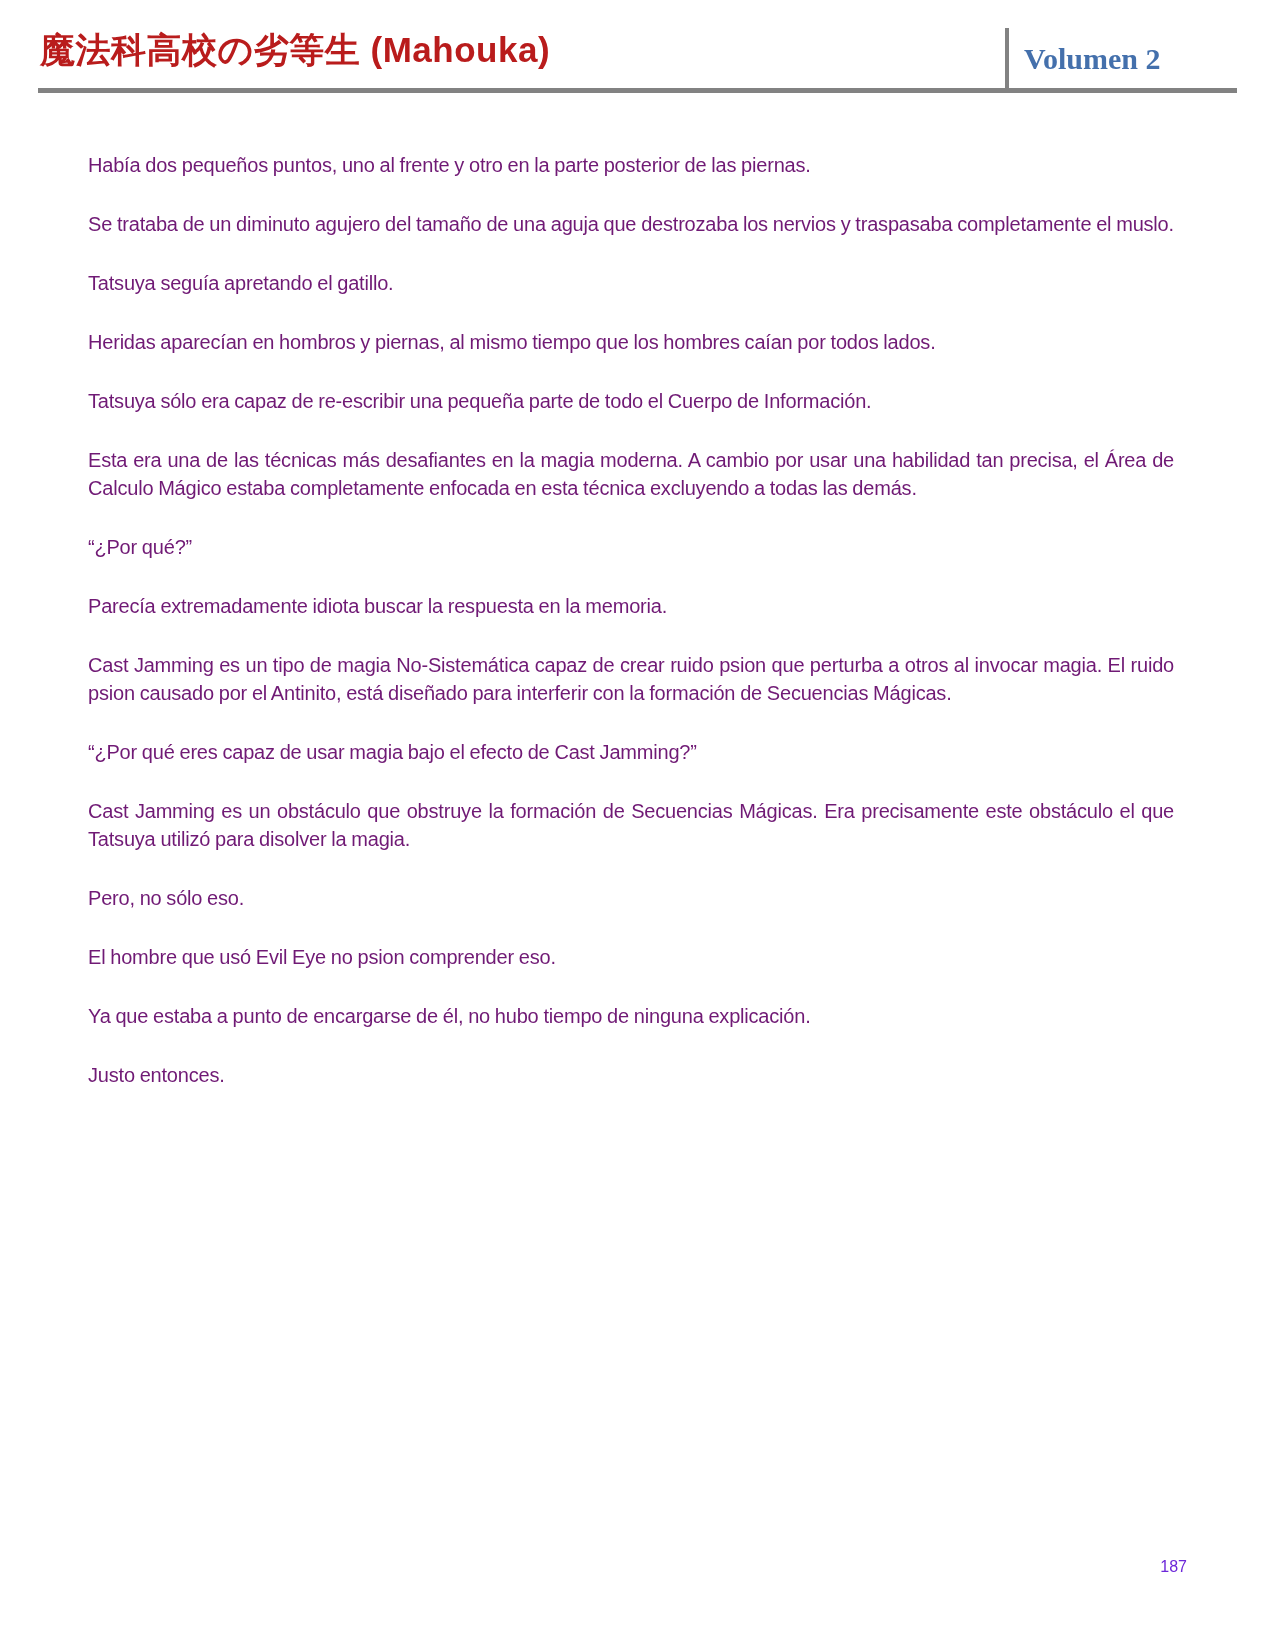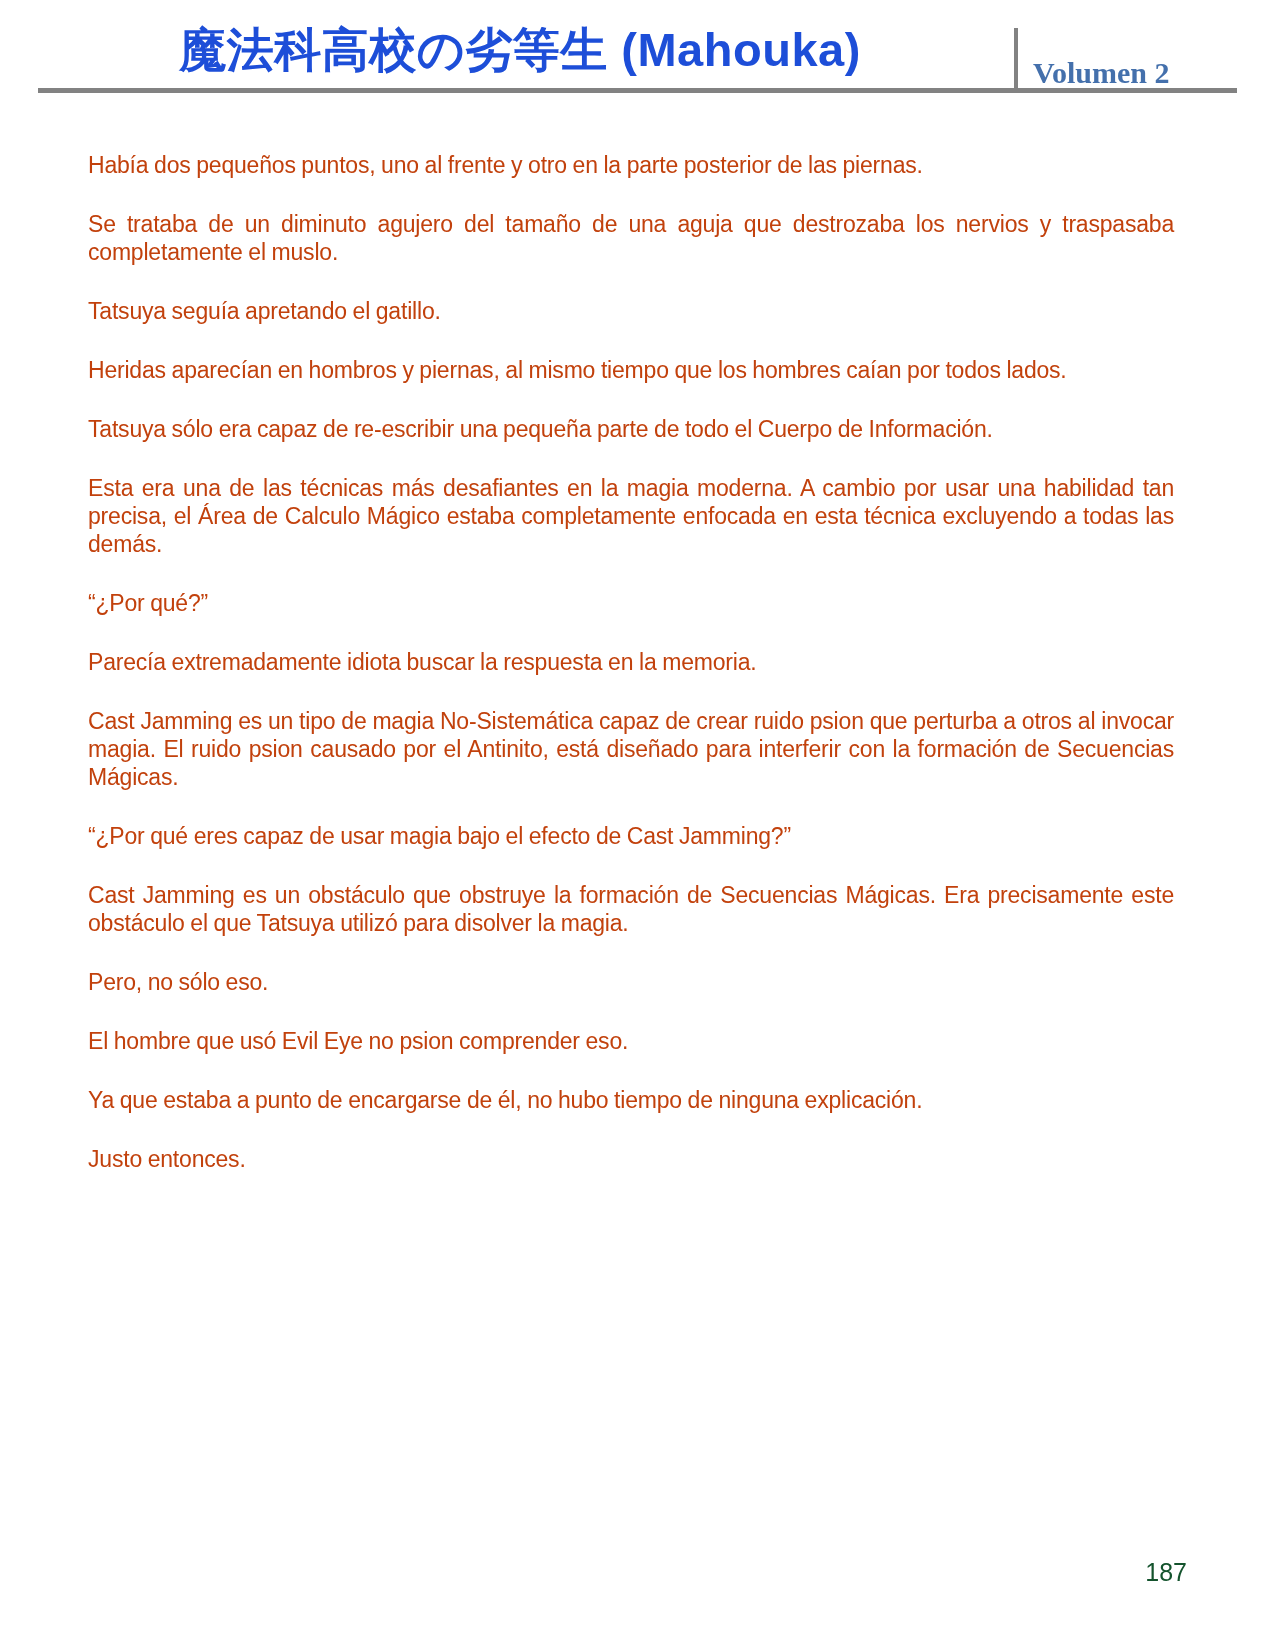--- a/index.html
+++ b/index.html
@@ -14,39 +14,38 @@
     background: #ffffff;
     overflow: hidden;
     font-family: "Liberation Sans", sans-serif;
   }
   
   .header-title {
     position: absolute;
     top: 26px;
     left: 40px;
     width: 960px;
-    text-align: center;
-    font-size: 47px;
+    text-align: left;
+    font-size: 35px;
     line-height: 48px;
     font-weight: bold;
-    color: #1d4ed8;
+    color: #b91c1c;
     font-family: "Liberation Sans", "DejaVu Sans", sans-serif;
     letter-spacing: 0.5px;
     white-space: nowrap;
   }
   .header-volume {
     position: absolute;
     top: 28px;
     left: 1005px;
     height: 62px;
     border-left: 4px solid #828282;
     padding-left: 15px;
     display: flex;
-    align-items: flex-end;
-    margin-left: 9px;
+    align-items: center;
   }
   .header-volume span {
     font-family: "Liberation Serif", serif;
     font-weight: bold;
     font-size: 30px;
     color: #4470ac;
     white-space: nowrap;
   }
   .header-rule {
     position: absolute;
@@ -58,34 +57,34 @@
   }
   
   .body-text {
     position: absolute;
     top: 151px;
     left: 88px;
     width: 1098px;
   }
   .body-text p {
     margin: 0 12px 31px 0;
-    font-size: 23px;
+    font-size: 20px;
     line-height: 28px;
-    color: #c2410c;
+    color: #701a75;
     text-align: justify;
     letter-spacing: -0.2px;
     word-spacing: -0.5px;
   }
   
   .page-footer {
     position: absolute;
     top: 1558px;
     right: 88px;
-    font-size: 25px;
-    color: #14532d;
+    font-size: 16px;
+    color: #6d28d9;
   }
 </style>
 </head>
 <body>
 
 <div class="page">
 
   <header>
     <div class="header-title">魔法科高校の劣等生 (Mahouka)</div>
     <div class="header-volume">

